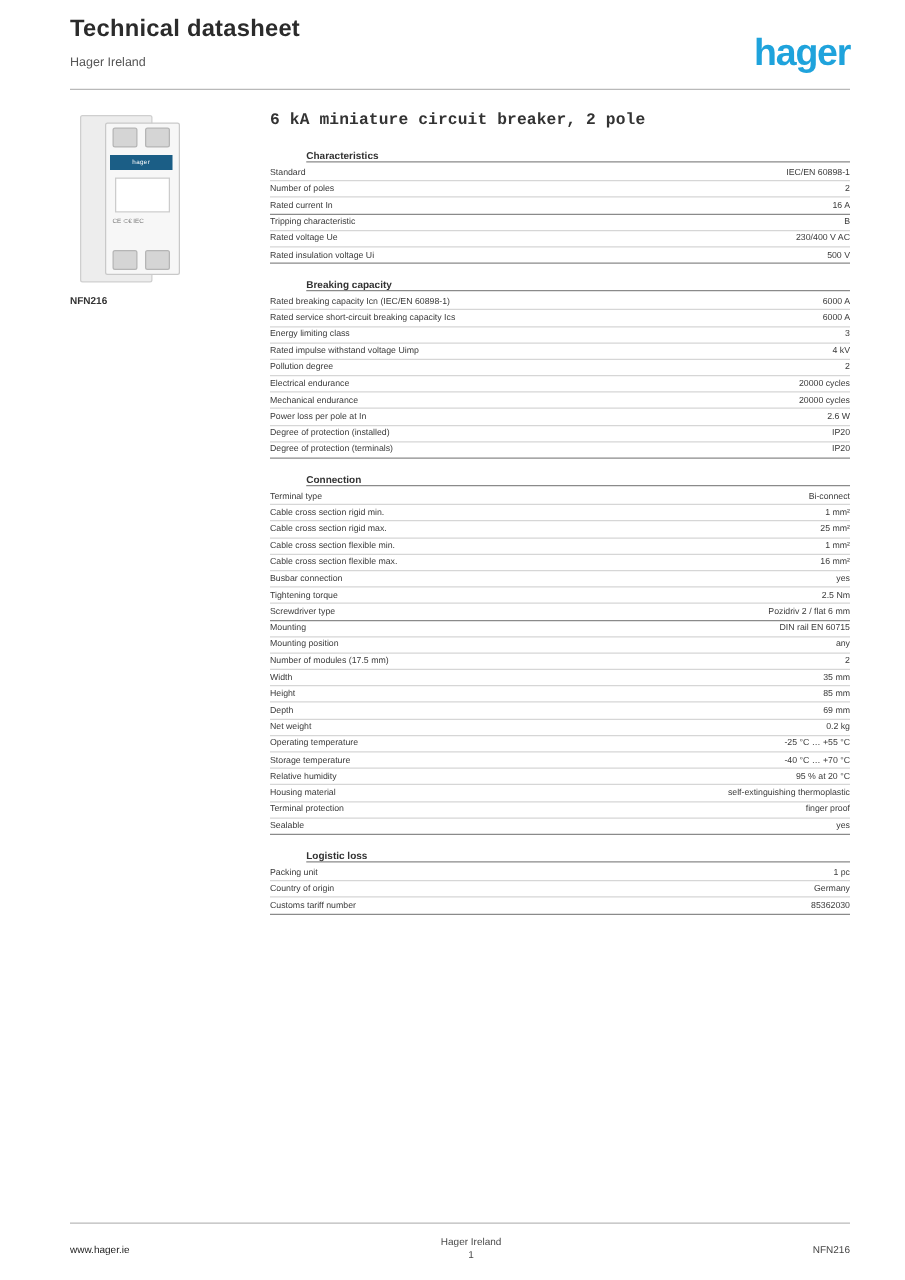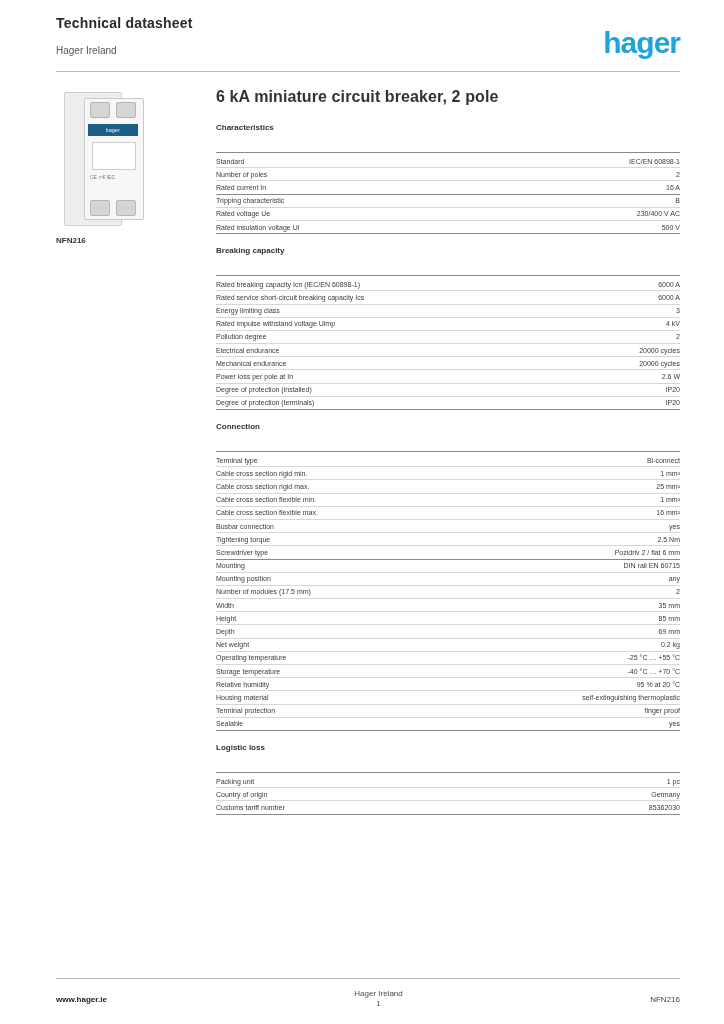--- a/index.html
+++ b/index.html
@@ -25,21 +25,21 @@
     left: 0;
     top: 0;
     width: 724px;
     height: 72px;
   }
   .doc-title {
     position: absolute;
     left: 56px;
     top: 16px;
     width: 240px;
-    font-size: 14px;
+    font-size: 19px;
     font-weight: bold;
     color: #2b2b2b;
     line-height: 15px;
     letter-spacing: .2px;
   }
   .doc-subtitle {
     position: absolute;
     left: 56px;
     top: 45px;
     width: 200px;
@@ -149,33 +149,35 @@
   }
 
   
   .content {
     position: absolute;
     left: 216px;
     top: 88px;
     width: 464px;
   }
   .section-title {
-    font-size: 16px;
+    font-size: 13px;
     font-weight: bold;
     color: #333333;
     margin: 0 0 14px 0;
     letter-spacing: .1px;
+    font-family: Liberation Mono, monospace;
   }
   .group-head {
     font-size: 8px;
     font-weight: bold;
     color: #333333;
-    padding: 3px 0 20px 0;
+    padding: 3px 0 0 0;
     border-bottom: 1px solid #8a8a8a;
     margin-bottom: 2px;
+    margin-left: 29px;
   }
   .group-head.spaced { margin-top: 9px; }
 
   .row {
     display: flex;
     align-items: flex-end;
     font-size: 7px;
     color: #3a3a3a;
     line-height: 9px;
     padding: 1.6px 0;
@@ -214,21 +216,21 @@
     top: 988px;
     width: 624px;
     height: 22px;
     display: flex;
     align-items: center;
     justify-content: space-between;
     font-size: 8px;
     color: #444444;
   }
   .footer-web {
-    font-weight: bold;
+    font-weight: normal;
     color: #222222;
     text-align: center;
   }
   .footer-center {
     text-align: center;
     line-height: 10px;
     color: #4a4a4a;
   }
   .footer-right {
     color: #444444;

